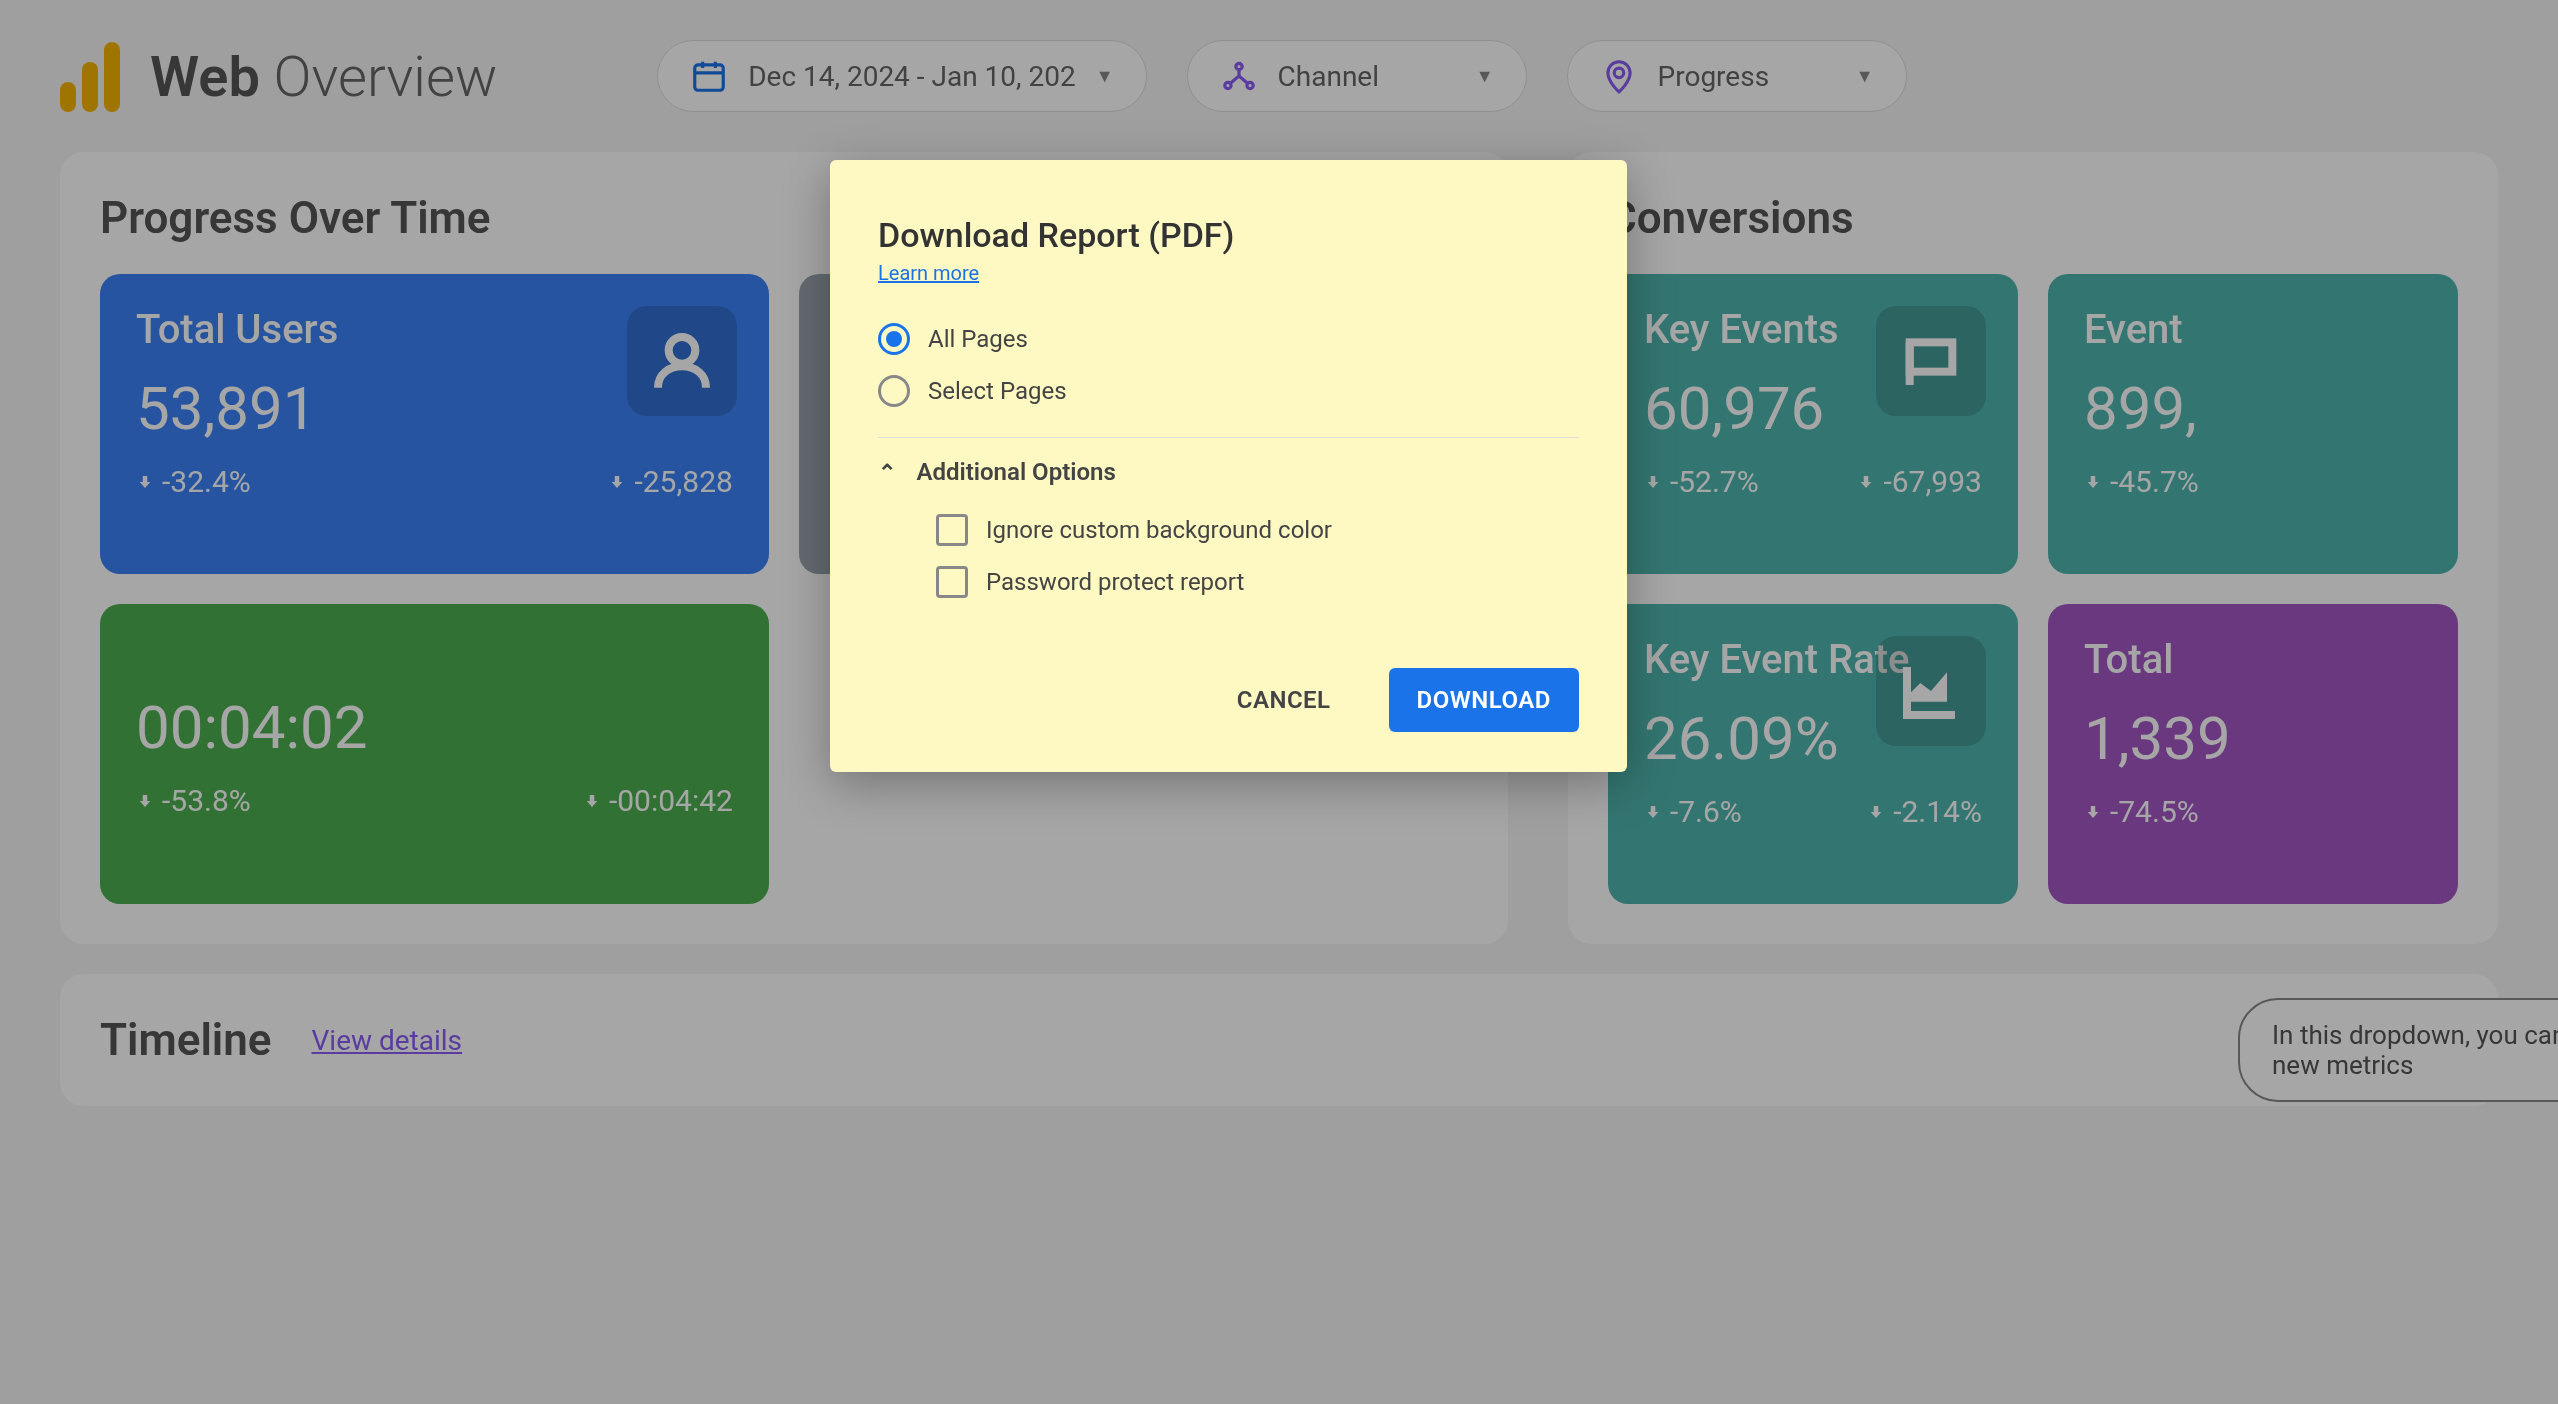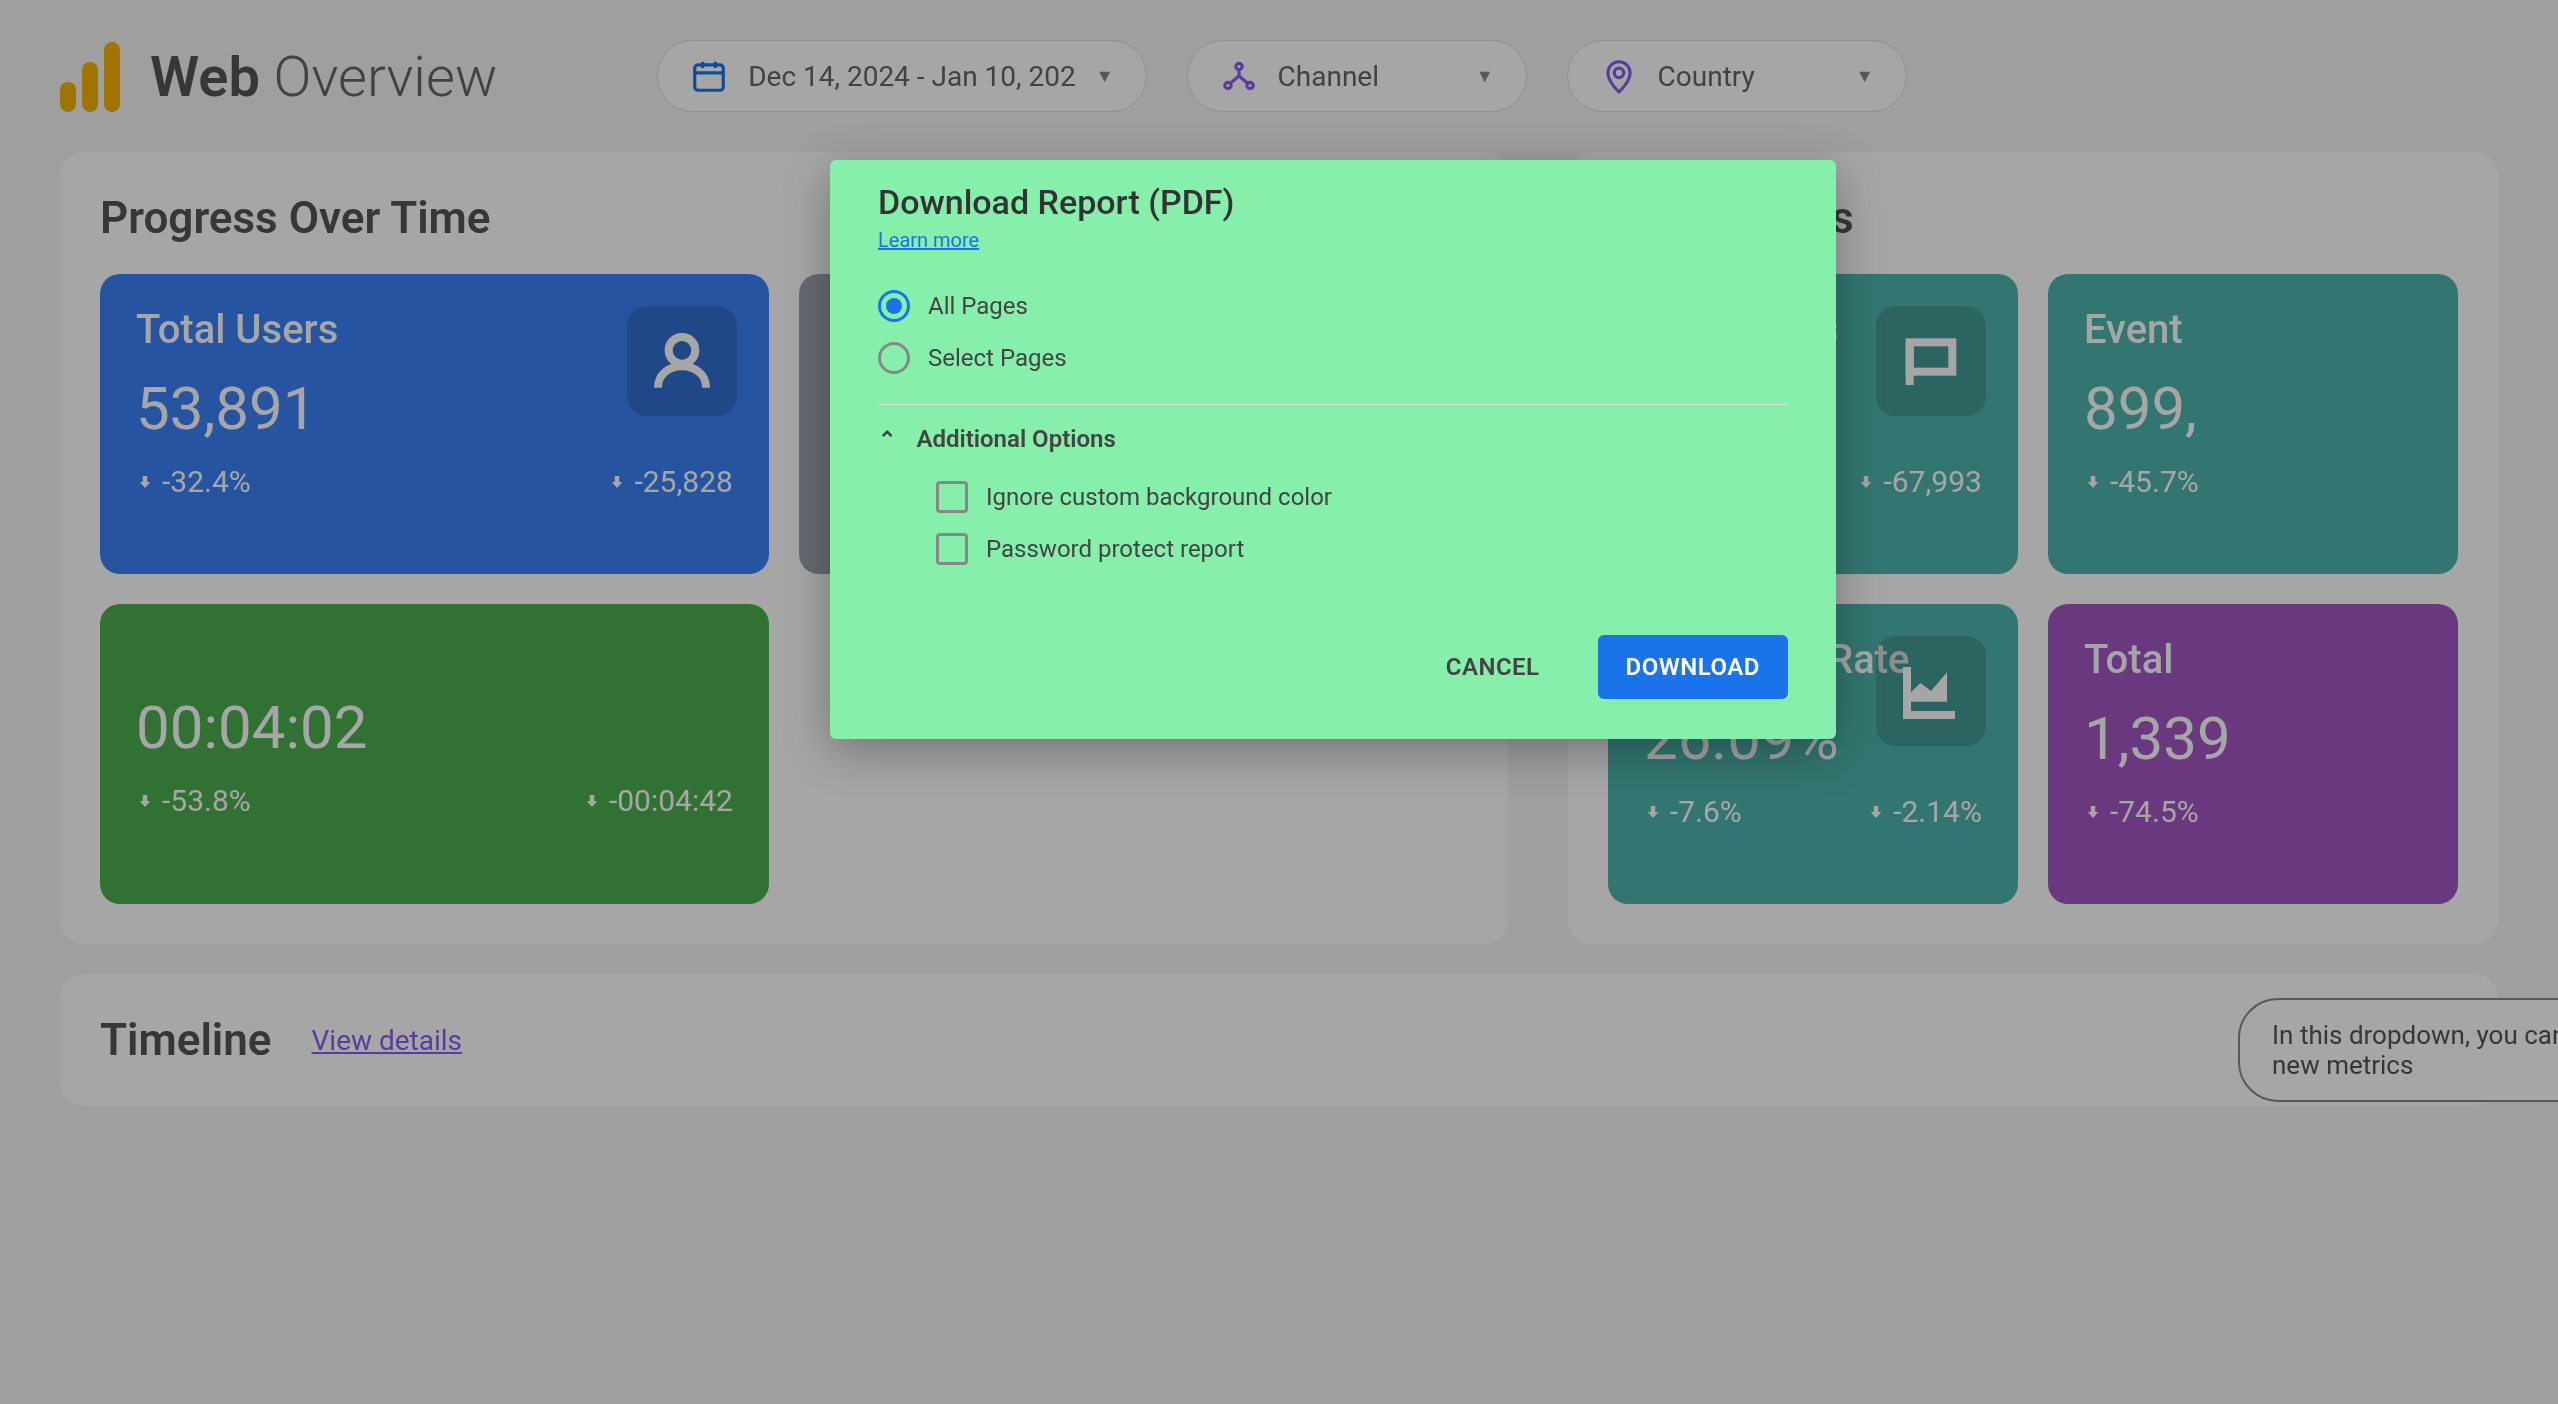--- a/index.html
+++ b/index.html
@@ -45,21 +45,21 @@
 .card-icon svg { width: 64px; height: 64px; stroke: #fff; fill: none; stroke-width: 3; }
 .arrow-ind { width: 18px; height: 18px; }
 
 
 .timeline-section { margin: 30px 60px; background: #fff; border-radius: 24px; padding: 40px; display: flex; align-items: center; gap: 40px; position: relative; }
 .timeline-title { font-size: 44px; font-weight: 600; color: #555; }
 .view-details { font-size: 28px; color: #8b5cf6; text-decoration: underline; }
 .hint-bubble { position: absolute; right: -260px; top: 24px; background: #fff; border: 2px solid #888; border-radius: 40px; padding: 20px 32px; font-size: 26px; color: #555; max-width: 520px; }
 
 
-.modal { position: absolute; z-index: 20; top: 160px; left: 830px; width: 1006px; background: #86efac; border-radius: 6px; box-shadow: 0 12px 48px rgba(0,0,0,0.3); padding: 22px 48px 40px; }
+.modal { position: absolute; z-index: 20; top: 160px; left: 830px; width: 797px; background: #fef9c3; border-radius: 6px; box-shadow: 0 12px 48px rgba(0,0,0,0.3); padding: 55px 48px 40px; }
 .modal-title { font-size: 34px; font-weight: 500; color: #333; margin-bottom: 6px; }
 .learn-more { font-size: 20px; color: #1a73e8; text-decoration: underline; display: inline-block; margin-bottom: 28px; }
 .radio-group { margin-bottom: 20px; }
 .radio-row, .check-row { display: flex; align-items: center; gap: 18px; padding: 10px 0; font-size: 24px; color: #444; }
 .radio { width: 32px; height: 32px; border: 3px solid #1a73e8; border-radius: 50%; display: flex; align-items: center; justify-content: center; }
 .radio.unchecked { border-color: #888; }
 .radio-dot { width: 16px; height: 16px; background: #1a73e8; border-radius: 50%; }
 .divider { border: none; border-top: 1px solid #ddd; margin: 10px 0 20px; }
 .collapse-header { display: flex; align-items: center; gap: 20px; font-size: 24px; font-weight: 600; color: #444; margin-bottom: 18px; cursor: pointer; }
 .collapse-icon { font-size: 22px; }
@@ -106,21 +106,21 @@
         <span>Channel</span>
       </div>
       <span class="chevron-down">▼</span>
     </div>
     <div class="filter">
       <div class="filter-left">
         <svg viewBox="0 0 24 24" fill="none" stroke="#8b5cf6" stroke-width="2">
             <path d="M12 22s7-6 7-12a7 7 0 10-14 0c0 6 7 12 7 12z"></path>
             <circle cx="12" cy="10" r="3"></circle>
           </svg>
-        <span>Country</span>
+        <span>Progress</span>
       </div>
       <span class="chevron-down">▼</span>
     </div>
   </div>
 </div>
 
 <div class="content">
   <div class="section progress-section">
     <div class="section-title">Progress Over Time</div>
     <div class="cards-grid" id="progress-cards">

